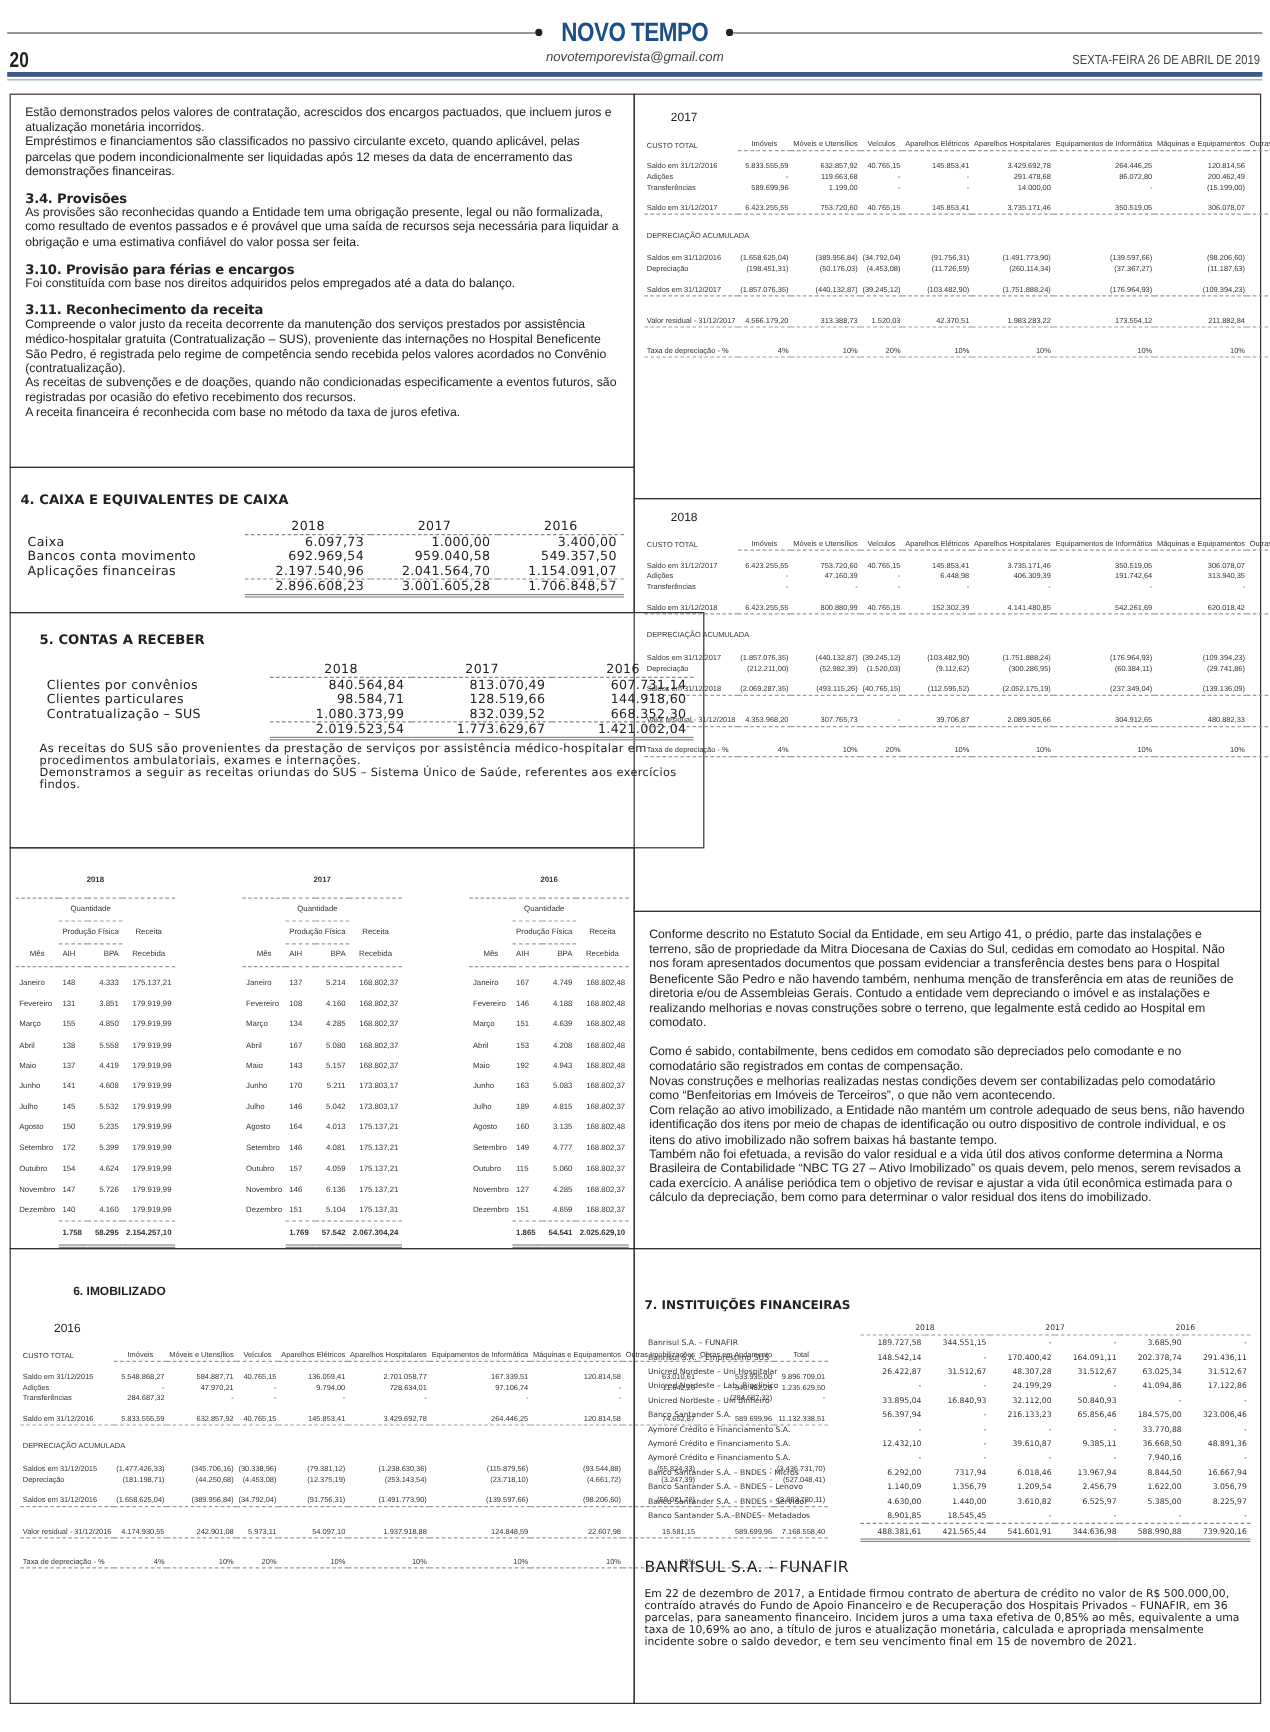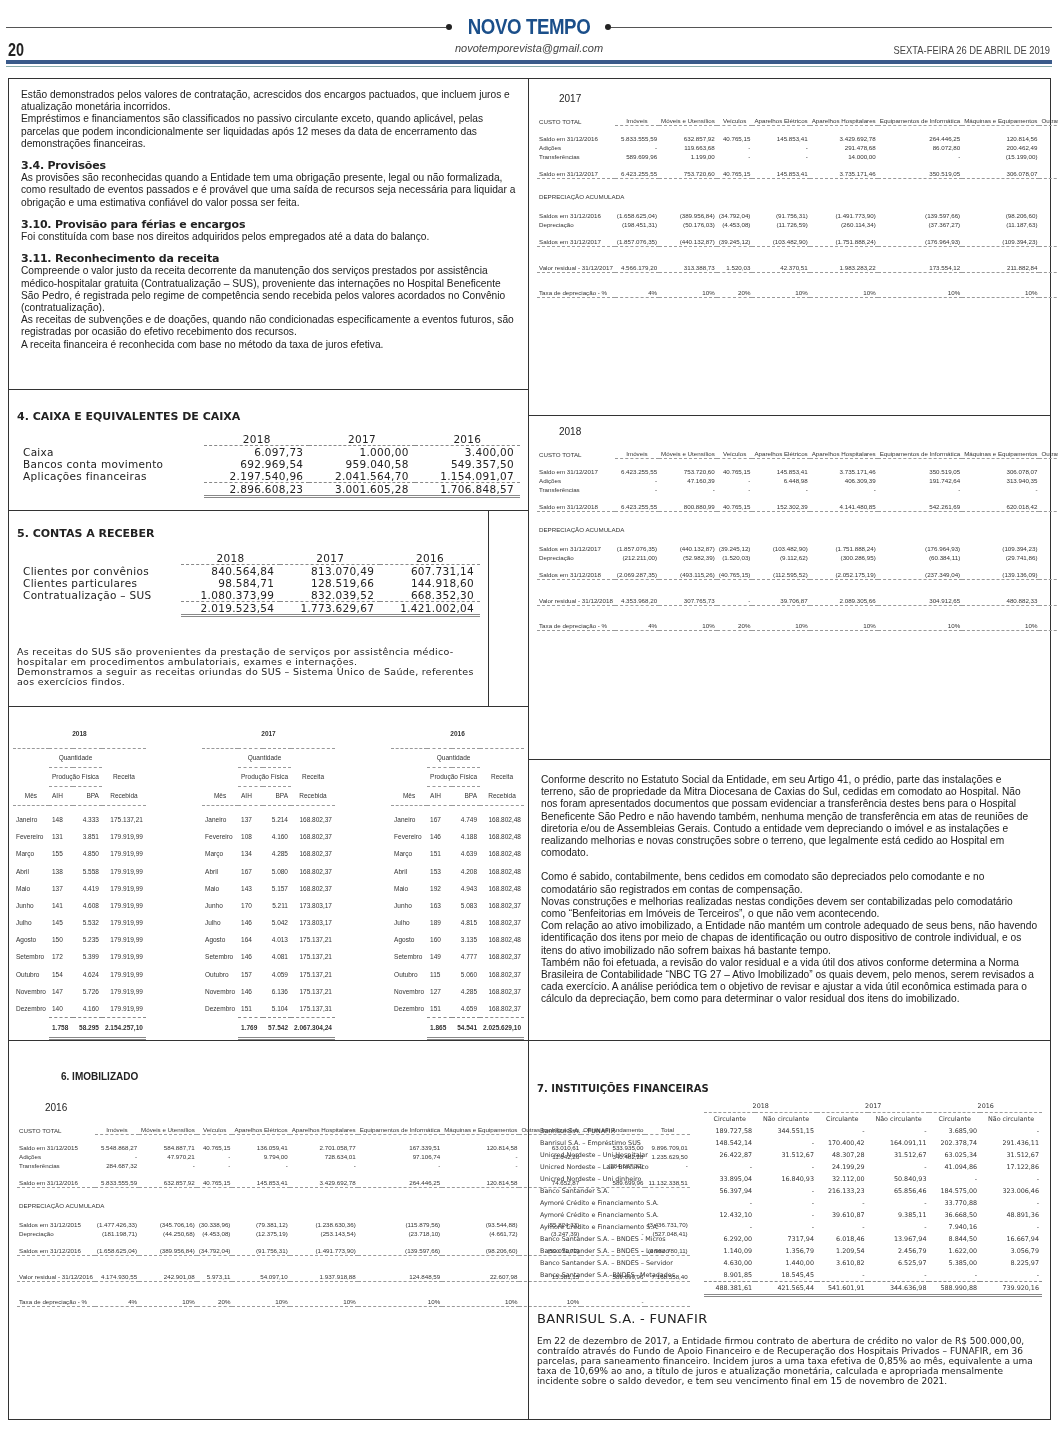--- a/index.html
+++ b/index.html
@@ -380,21 +380,21 @@
     <tr>
           <td></td>
           <td class="dash dbl">2.896.608,23</td>
           <td class="dash dbl">3.001.605,28</td>
           <td class="dash dbl">1.706.848,57</td>
         </tr>
   </tbody>
     </table>
 </div>
 
-<div class="box" style="left:8px;top:510px;width:481px;height:197px;padding:16px 8px 0 8px">
+<div class="box" style="left:8px;top:510px;width:579px;height:197px;padding:16px 8px 0 24px">
   <div class="sect">5. CONTAS A RECEBER</div>
   <table class="num" style="margin-top:12px;width:100%">
     <tbody>
         <tr>
           <td></td>
           <td style="text-align:center">2018</td>
           <td style="text-align:center">2017</td>
           <td style="text-align:center">2016</td>
         </tr>
     <tr>
@@ -416,21 +416,21 @@
           <td>668.352,30</td>
         </tr>
     <tr>
           <td></td>
           <td class="dash dbl">2.019.523,54</td>
           <td class="dash dbl">1.773.629,67</td>
           <td class="dash dbl">1.421.002,04</td>
         </tr>
   </tbody>
     </table>
-  <p class="num" style="font-size:9.5px;line-height:10px;margin-top:30px">As receitas do SUS são provenientes da prestação de serviços por assistência médico-hospitalar em procedimentos ambulatoriais, exames e internações.</p>
+  <p class="num" style="font-size:9.5px;line-height:10px;margin-top:3px">As receitas do SUS são provenientes da prestação de serviços por assistência médico-hospitalar em procedimentos ambulatoriais, exames e internações.</p>
   <p class="num" style="font-size:9.5px;line-height:10px">Demonstramos a seguir as receitas oriundas do SUS – Sistema Único de Saúde, referentes aos exercícios findos.</p>
 </div>
 
 <div class="box" style="left:8px;top:706px;width:521px;height:335px;padding:16px 4px 0 4px;display:flex;justify-content:space-between">
   <table class="sus">
       <tbody>
         <tr>
           <td colspan="4" style="text-align:center;font-weight:bold;border-bottom:1px dashed #999;padding-bottom:6px">2018</td>
         </tr>
         <tr>
@@ -916,29 +916,20 @@
 <div class="box" style="left:528px;top:1040px;width:523px;height:380px;padding:42px 8px 0 8px">
   <div class="sect" style="font-size:10px">7. INSTITUIÇÕES FINANCEIRAS</div>
   <table class="inst" style="margin-top:6px">
     <tbody>
         <tr>
           <td></td>
           <td colspan="2" class="dash" style="text-align:center;border-top:none;border-bottom:1px dashed #999">2018</td>
           <td colspan="2" style="text-align:center;border-bottom:1px dashed #999">2017</td>
           <td colspan="2" style="text-align:center;border-bottom:1px dashed #999">2016</td>
         </tr>
-    <tr>
-          <td></td>
-      <td style="text-align:center">Circulante</td>
-          <td style="text-align:center">Não circulante</td>
-      <td style="text-align:center">Circulante</td>
-          <td style="text-align:center">Não circulante</td>
-      <td style="text-align:center">Circulante</td>
-          <td style="text-align:center">Não circulante</td>
-        </tr>
     </tbody>
       <tbody id="inst-body">
         <tr>
           <td>Banrisul S.A. – FUNAFIR</td>
           <td>189.727,58</td>
           <td>344.551,15</td>
           <td>-</td>
           <td>-</td>
           <td>3.685,90</td>
           <td>-</td>

